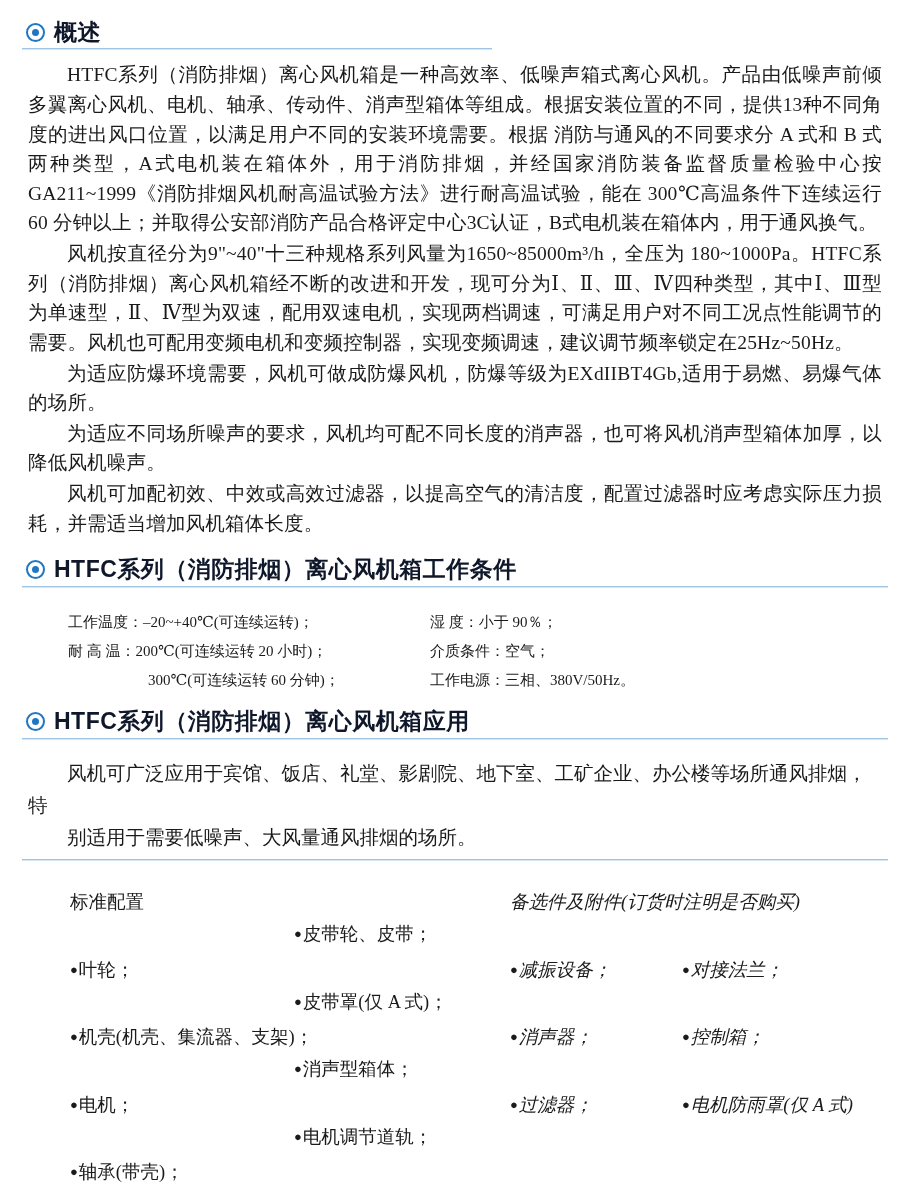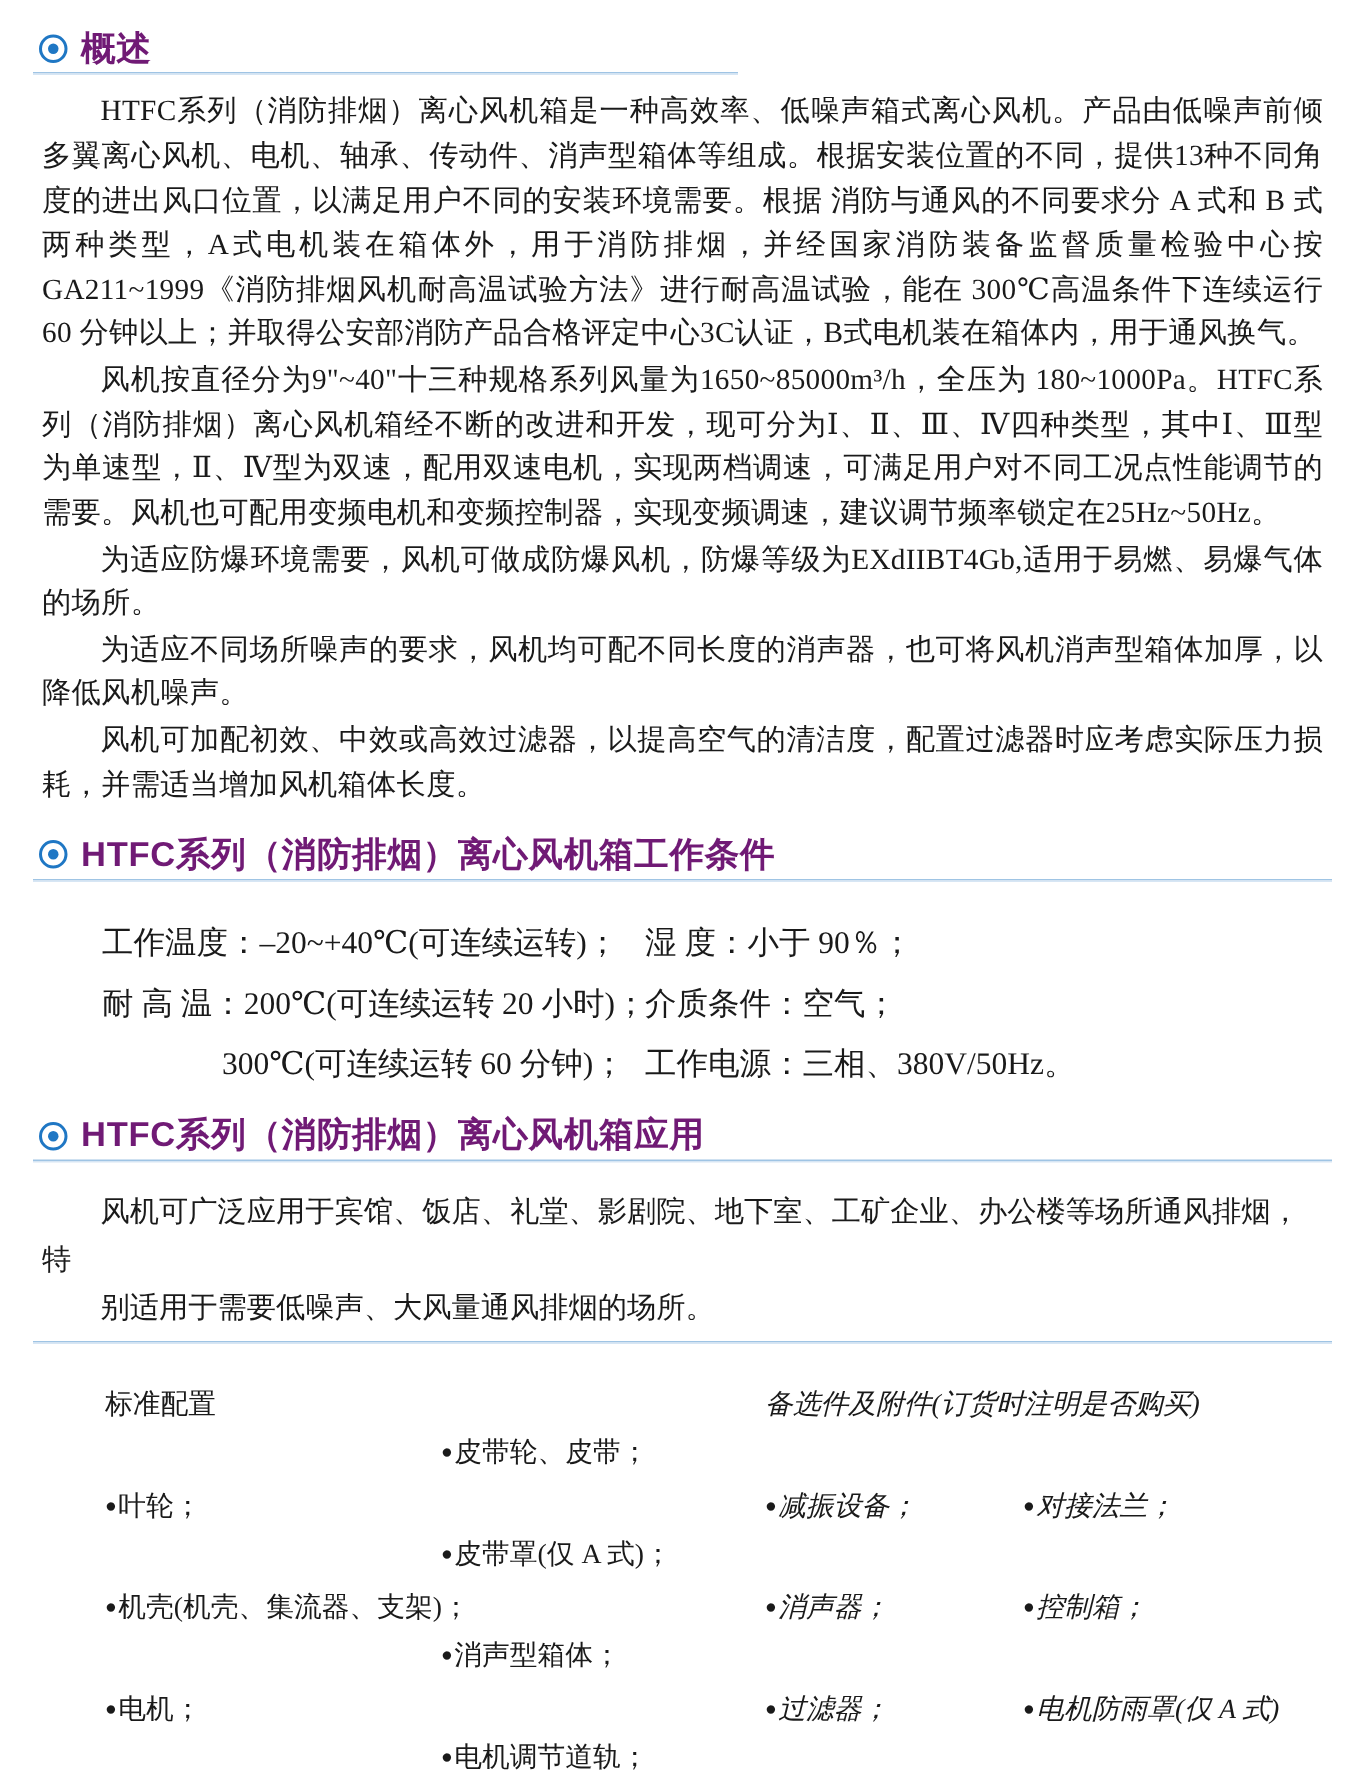--- a/index.html
+++ b/index.html
@@ -43,21 +43,21 @@
     left: 50%; top: 50%;
     width: 7px; height: 7px;
     margin: -3.5px 0 0 -3.5px;
     background: #1f77c4;
     border-radius: 50%;
   }
   .section-title {
     font-family: "Liberation Sans", "DejaVu Sans", sans-serif;
     font-size: 23px;
     font-weight: bold;
-    color: #701a75;
+    color: #0f172a;
     letter-spacing: 0.5px;
     line-height: 1.1;
     white-space: nowrap;
   }
   .rule {
     height: 0;
     border-top: 1.6px solid #9fc4e4;
     border-bottom: 0.8px solid #d7e6f4;
     margin: 3px 0 10px 0;
   }
@@ -73,21 +73,21 @@
     text-justify: inter-ideograph;
     letter-spacing: 0.2px;
   }
   p.indent { text-indent: 2em; }
   .body-block { padding: 0 6px 0 6px; }
 
   
   .cond-wrap {
     display: flex;
     padding: 10px 0 4px 0;
-    font-size: 21px;
+    font-size: 15px;
     line-height: 1.95;
   }
   .cond-col { }
   .cond-col.left { width: 400px; padding-left: 46px; }
   .cond-col.right { padding-left: 8px; }
   .cond-row { white-space: nowrap; }
   .cond-row.pad { padding-left: 80px; }
 
   
   .app-block {

